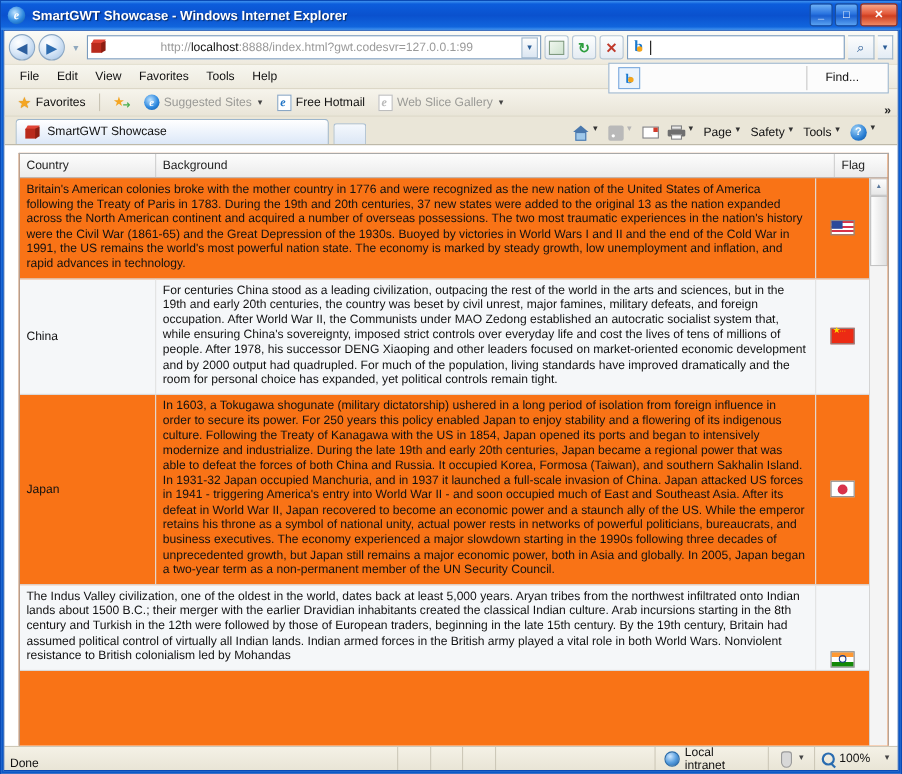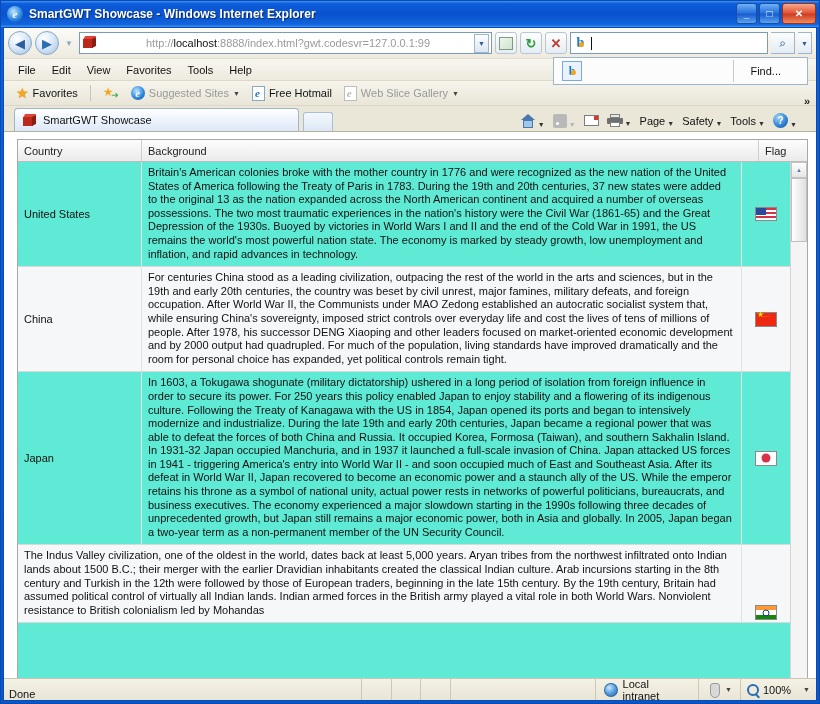--- a/index.html
+++ b/index.html
@@ -181,34 +181,34 @@
   .newtab {
     height: 19px; width: 30px; margin-left: 4px;
     background: linear-gradient(180deg,#f4f8fd,#dce7f5);
     border: 1px solid #a9bed2; border-bottom:none;
     border-radius: 3px 3px 0 0;
   }
   #cmdbar {
     position: absolute; right: 4px; bottom: 2px;
     display: flex; align-items: center; gap: 2px;
   }
-  .cmd { display:flex; align-items:flex-end; gap:2px; padding: 1px 3px; font-size: 11px; color:#111;margin-top:40px; }
+  .cmd { display:flex; align-items:flex-start; gap:2px; padding: 1px 3px; font-size: 11px; color:#111;margin-top:40px; }
   .cmd .caret { font-size: 7px; color:#333; }
   .cmd.dim .caret { color: #b4b4b4; }
   #chevrons { font-size: 11px; color:#222; font-weight: bold; padding: 0 2px; }
   
   #page {
     flex: 1; background: #ffffff; position: relative;
     border-top: 1px solid #b7b2a0;
     overflow: hidden;
   }
   #grid-wrap {
     position: absolute; left: 13px; top: 7px; right: 8px; bottom: 0;
     border: 1px solid #a8a8a8; border-bottom: none;
-    background: #5eead4; overflow: hidden;
+    background: #f97316; overflow: hidden;
     display: flex; flex-direction: column;
   }
   #grid-header {
     height: 22px; display: flex; flex: none;
     background: linear-gradient(180deg,#fdfdfd 0%,#ebebeb 100%);
     border-bottom: 1px solid #bcbcbc;
   }
   .hcell {
     display: flex; align-items: center; padding: 0 6px;
     font-size: 11px; color: #222;
@@ -593,21 +593,20 @@
         <div id="grid-header">
           <div class="hcell country">Country</div>
           <div class="hcell background">Background</div>
           <div class="hcell flag">Flag</div>
         </div>
 
         <div id="grid-body">
           <div id="grid-rows">
 
             <div class="row">
-              <div class="cell-country">United States</div>
               <div class="cell-bg">Britain's American colonies broke with the mother country in 1776 and were recognized as the new nation of the United States of America following the Treaty of Paris in 1783. During the 19th and 20th centuries, 37 new states were added to the original 13 as the nation expanded across the North American continent and acquired a number of overseas possessions. The two most traumatic experiences in the nation's history were the Civil War (1861-65) and the Great Depression of the 1930s. Buoyed by victories in World Wars I and II and the end of the Cold War in 1991, the US remains the world's most powerful nation state. The economy is marked by steady growth, low unemployment and inflation, and rapid advances in technology.</div>
               <div class="cell-flag">
                 <span class="flag-us"></span>
               </div>
             </div>
 
             <div class="row alt">
               <div class="cell-country">China</div>
               <div class="cell-bg">For centuries China stood as a leading civilization, outpacing the rest of the world in the arts and sciences, but in the 19th and early 20th centuries, the country was beset by civil unrest, major famines, military defeats, and foreign occupation. After World War II, the Communists under MAO Zedong established an autocratic socialist system that, while ensuring China's sovereignty, imposed strict controls over everyday life and cost the lives of tens of millions of people. After 1978, his successor DENG Xiaoping and other leaders focused on market-oriented economic development and by 2000 output had quadrupled. For much of the population, living standards have improved dramatically and the room for personal choice has expanded, yet political controls remain tight.</div>
               <div class="cell-flag">

